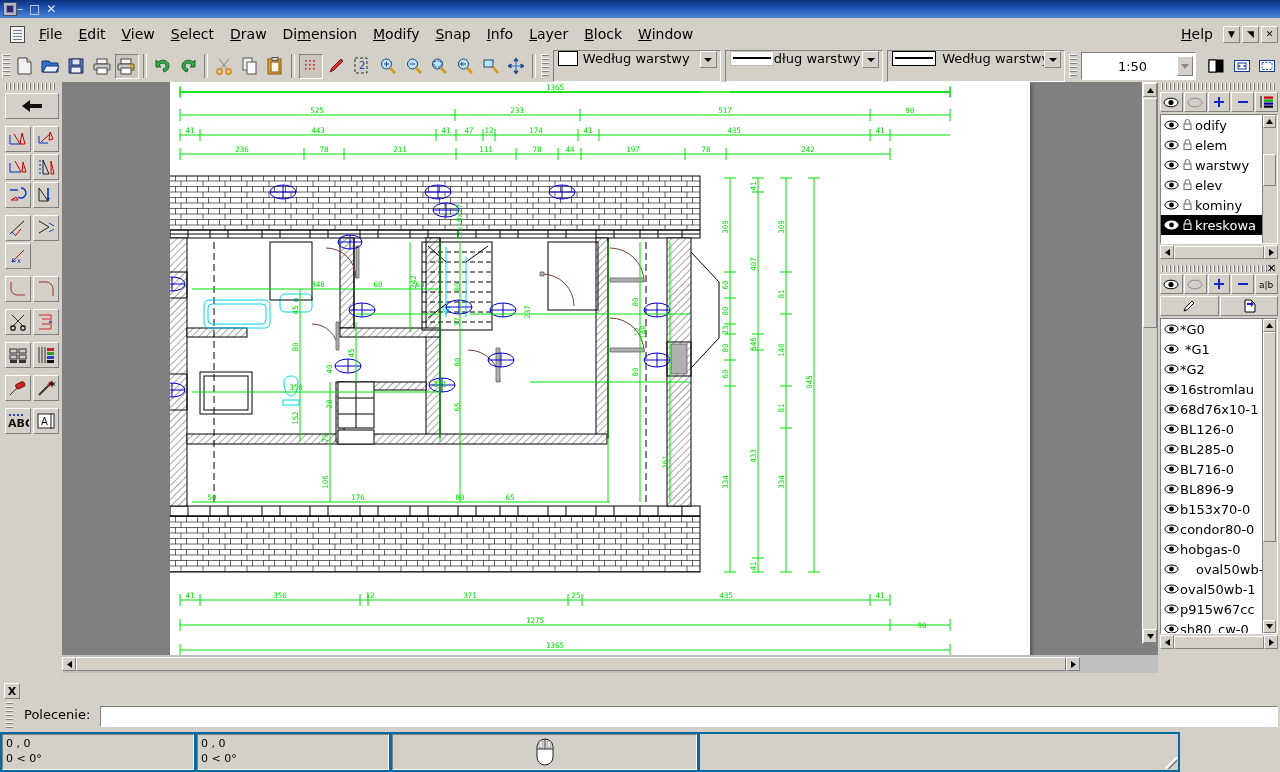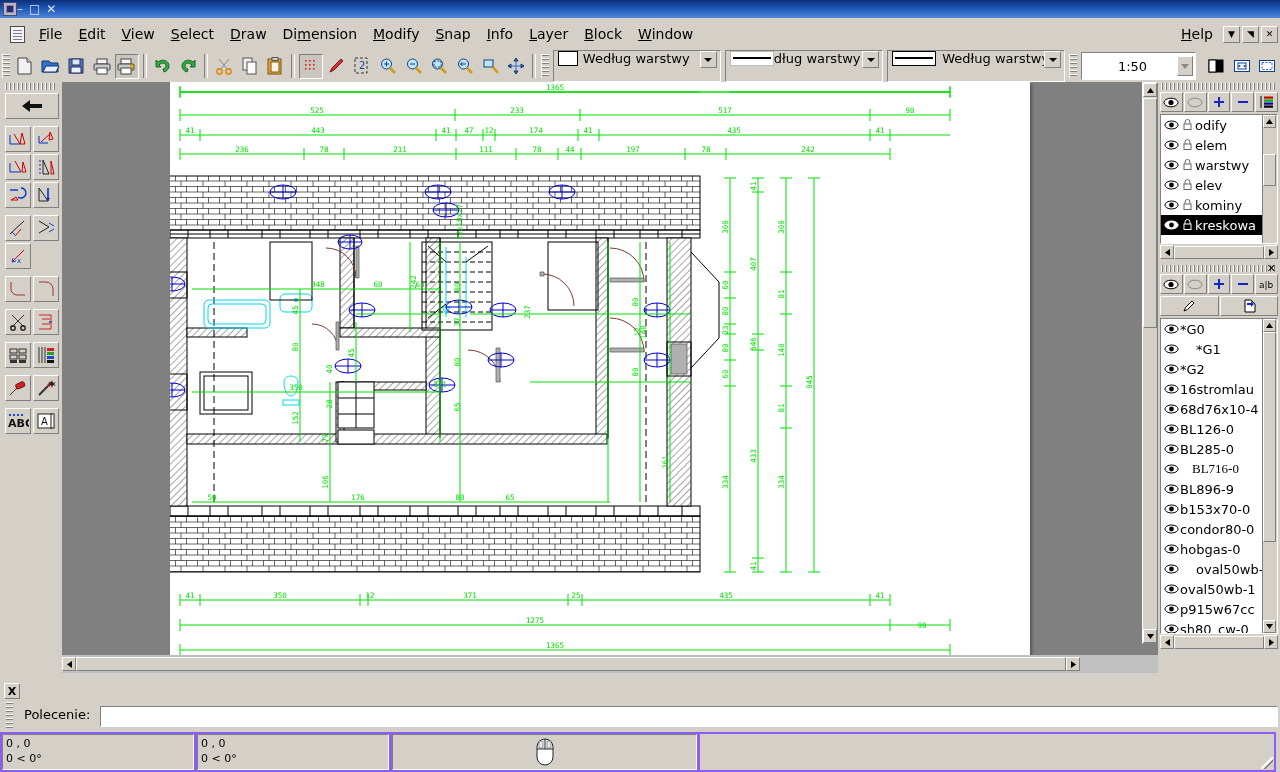--- a/index.html
+++ b/index.html
@@ -169,21 +169,21 @@
     position:absolute;left:22px;top:2px;width:1256px;height:22px;background:#fff;
     border:1px solid;border-color:#808080 #fff #fff #808080;box-sizing:border-box;
     display:flex;align-items:center;padding-left:5px;font-size:13px;color:#000;
   }
   .cmd-label{position:absolute;left:24px;top:27px;font-size:13px;color:#000;}
   .cmd-in{
     position:absolute;left:100px;top:26px;width:1178px;height:21px;background:#fff;
     border:1px solid;border-color:#808080 #fff #fff #808080;box-sizing:border-box;
   }
 
-  .statusbar{position:absolute;left:0;top:732px;width:1276px;height:40px;background:#8b5cf6;
+  .statusbar{position:absolute;left:0;top:732px;width:1180px;height:40px;background:#0369a1;
     display:flex;align-items:stretch;padding:2px;box-sizing:border-box;}
   .sbcell{
     border:1px solid;border-color:#808080 #fff #fff #808080;box-sizing:border-box;
     background:#d4d0c8;padding:1px 3px;font-size:11px;line-height:15px;color:#000;
   }
   .sb-coord{width:192px;}
   .sb-coord2{width:192px;margin-left:3px;}
   .sb-mouse{width:305px;margin-left:3px;display:flex;align-items:center;justify-content:center;}
   .sb-sel{width:110px;margin-left:3px;}
   .sb-rest{flex:1;margin-left:3px;border:none;position:relative;}
@@ -1246,63 +1246,63 @@
                 <ellipse cx="7.5" cy="5" rx="6.6" ry="4" fill="#fff" stroke="#000"></ellipse>
                 <circle cx="7.5" cy="5" r="2.4" fill="#000"></circle>
               </svg></span>
             <span class="nm" style="margin-left: 1px;">*G0</span>
           </div>
           <div class="lbrow">
             <span><svg width="15" height="10" viewBox="0 0 15 10">
                 <ellipse cx="7.5" cy="5" rx="6.6" ry="4" fill="#fff" stroke="#000"></ellipse>
                 <circle cx="7.5" cy="5" r="2.4" fill="#000"></circle>
               </svg></span>
-            <span class="nm" style="margin-left: 17px;">*G1</span>
+            <span class="nm" style="margin-left: 6px;">*G1</span>
           </div>
           <div class="lbrow">
             <span><svg width="15" height="10" viewBox="0 0 15 10">
                 <ellipse cx="7.5" cy="5" rx="6.6" ry="4" fill="#fff" stroke="#000"></ellipse>
                 <circle cx="7.5" cy="5" r="2.4" fill="#000"></circle>
               </svg></span>
             <span class="nm" style="margin-left: 1px;">*G2</span>
           </div>
           <div class="lbrow">
             <span><svg width="15" height="10" viewBox="0 0 15 10">
                 <ellipse cx="7.5" cy="5" rx="6.6" ry="4" fill="#fff" stroke="#000"></ellipse>
                 <circle cx="7.5" cy="5" r="2.4" fill="#000"></circle>
               </svg></span>
             <span class="nm" style="margin-left: 1px;">16stromlau</span>
           </div>
           <div class="lbrow">
             <span><svg width="15" height="10" viewBox="0 0 15 10">
                 <ellipse cx="7.5" cy="5" rx="6.6" ry="4" fill="#fff" stroke="#000"></ellipse>
                 <circle cx="7.5" cy="5" r="2.4" fill="#000"></circle>
               </svg></span>
-            <span class="nm" style="margin-left: 1px;">68d76x10-4</span>
+            <span class="nm" style="margin-left: 1px;">68d76x10-1</span>
           </div>
           <div class="lbrow">
             <span><svg width="15" height="10" viewBox="0 0 15 10">
                 <ellipse cx="7.5" cy="5" rx="6.6" ry="4" fill="#fff" stroke="#000"></ellipse>
                 <circle cx="7.5" cy="5" r="2.4" fill="#000"></circle>
               </svg></span>
             <span class="nm" style="margin-left: 1px;">BL126-0</span>
           </div>
           <div class="lbrow">
             <span><svg width="15" height="10" viewBox="0 0 15 10">
                 <ellipse cx="7.5" cy="5" rx="6.6" ry="4" fill="#fff" stroke="#000"></ellipse>
                 <circle cx="7.5" cy="5" r="2.4" fill="#000"></circle>
               </svg></span>
             <span class="nm" style="margin-left: 1px;">BL285-0</span>
           </div>
           <div class="lbrow">
             <span><svg width="15" height="10" viewBox="0 0 15 10">
                 <ellipse cx="7.5" cy="5" rx="6.6" ry="4" fill="#fff" stroke="#000"></ellipse>
                 <circle cx="7.5" cy="5" r="2.4" fill="#000"></circle>
               </svg></span>
-            <span class="nm" style="margin-left: 13px; font-family: Liberation Serif, serif;">BL716-0</span>
+            <span class="nm" style="margin-left: 1px;">BL716-0</span>
           </div>
           <div class="lbrow">
             <span><svg width="15" height="10" viewBox="0 0 15 10">
                 <ellipse cx="7.5" cy="5" rx="6.6" ry="4" fill="#fff" stroke="#000"></ellipse>
                 <circle cx="7.5" cy="5" r="2.4" fill="#000"></circle>
               </svg></span>
             <span class="nm" style="margin-left: 1px;">BL896-9</span>
           </div>
           <div class="lbrow">
             <span><svg width="15" height="10" viewBox="0 0 15 10">

